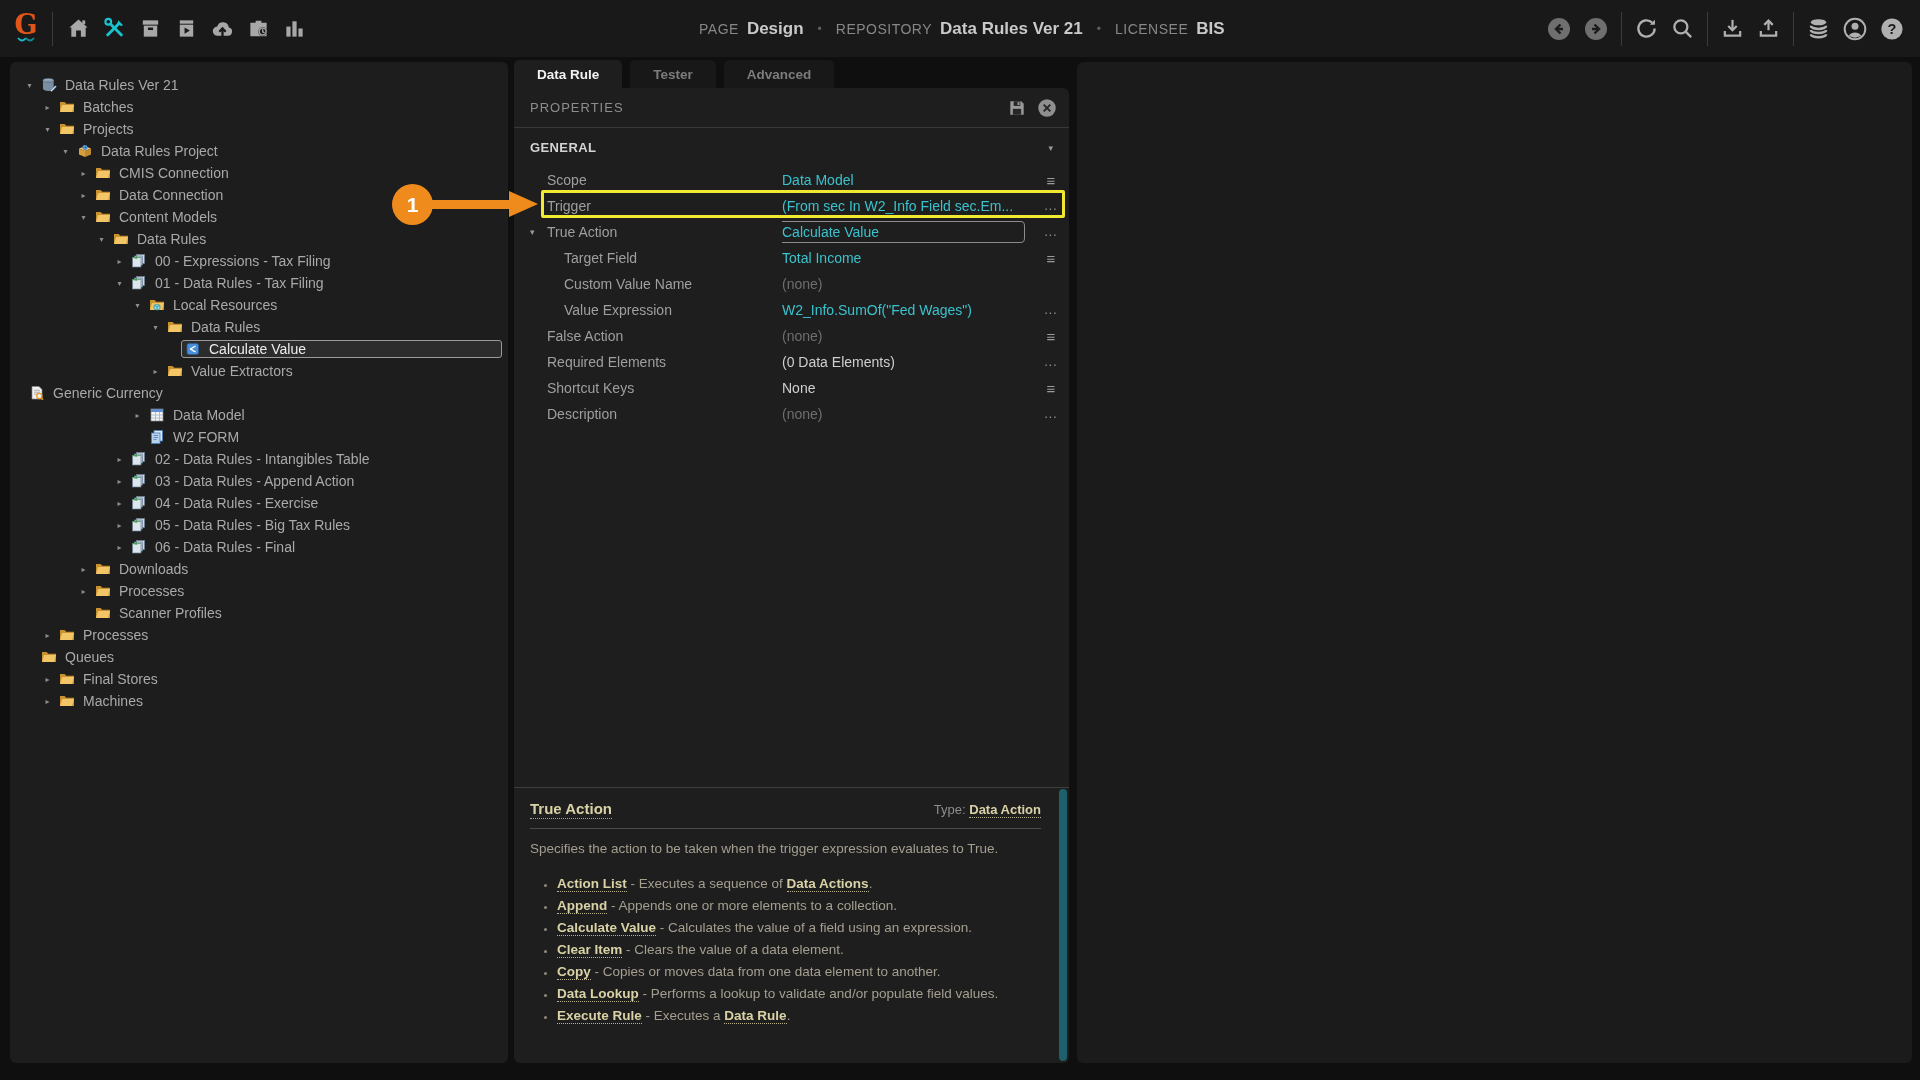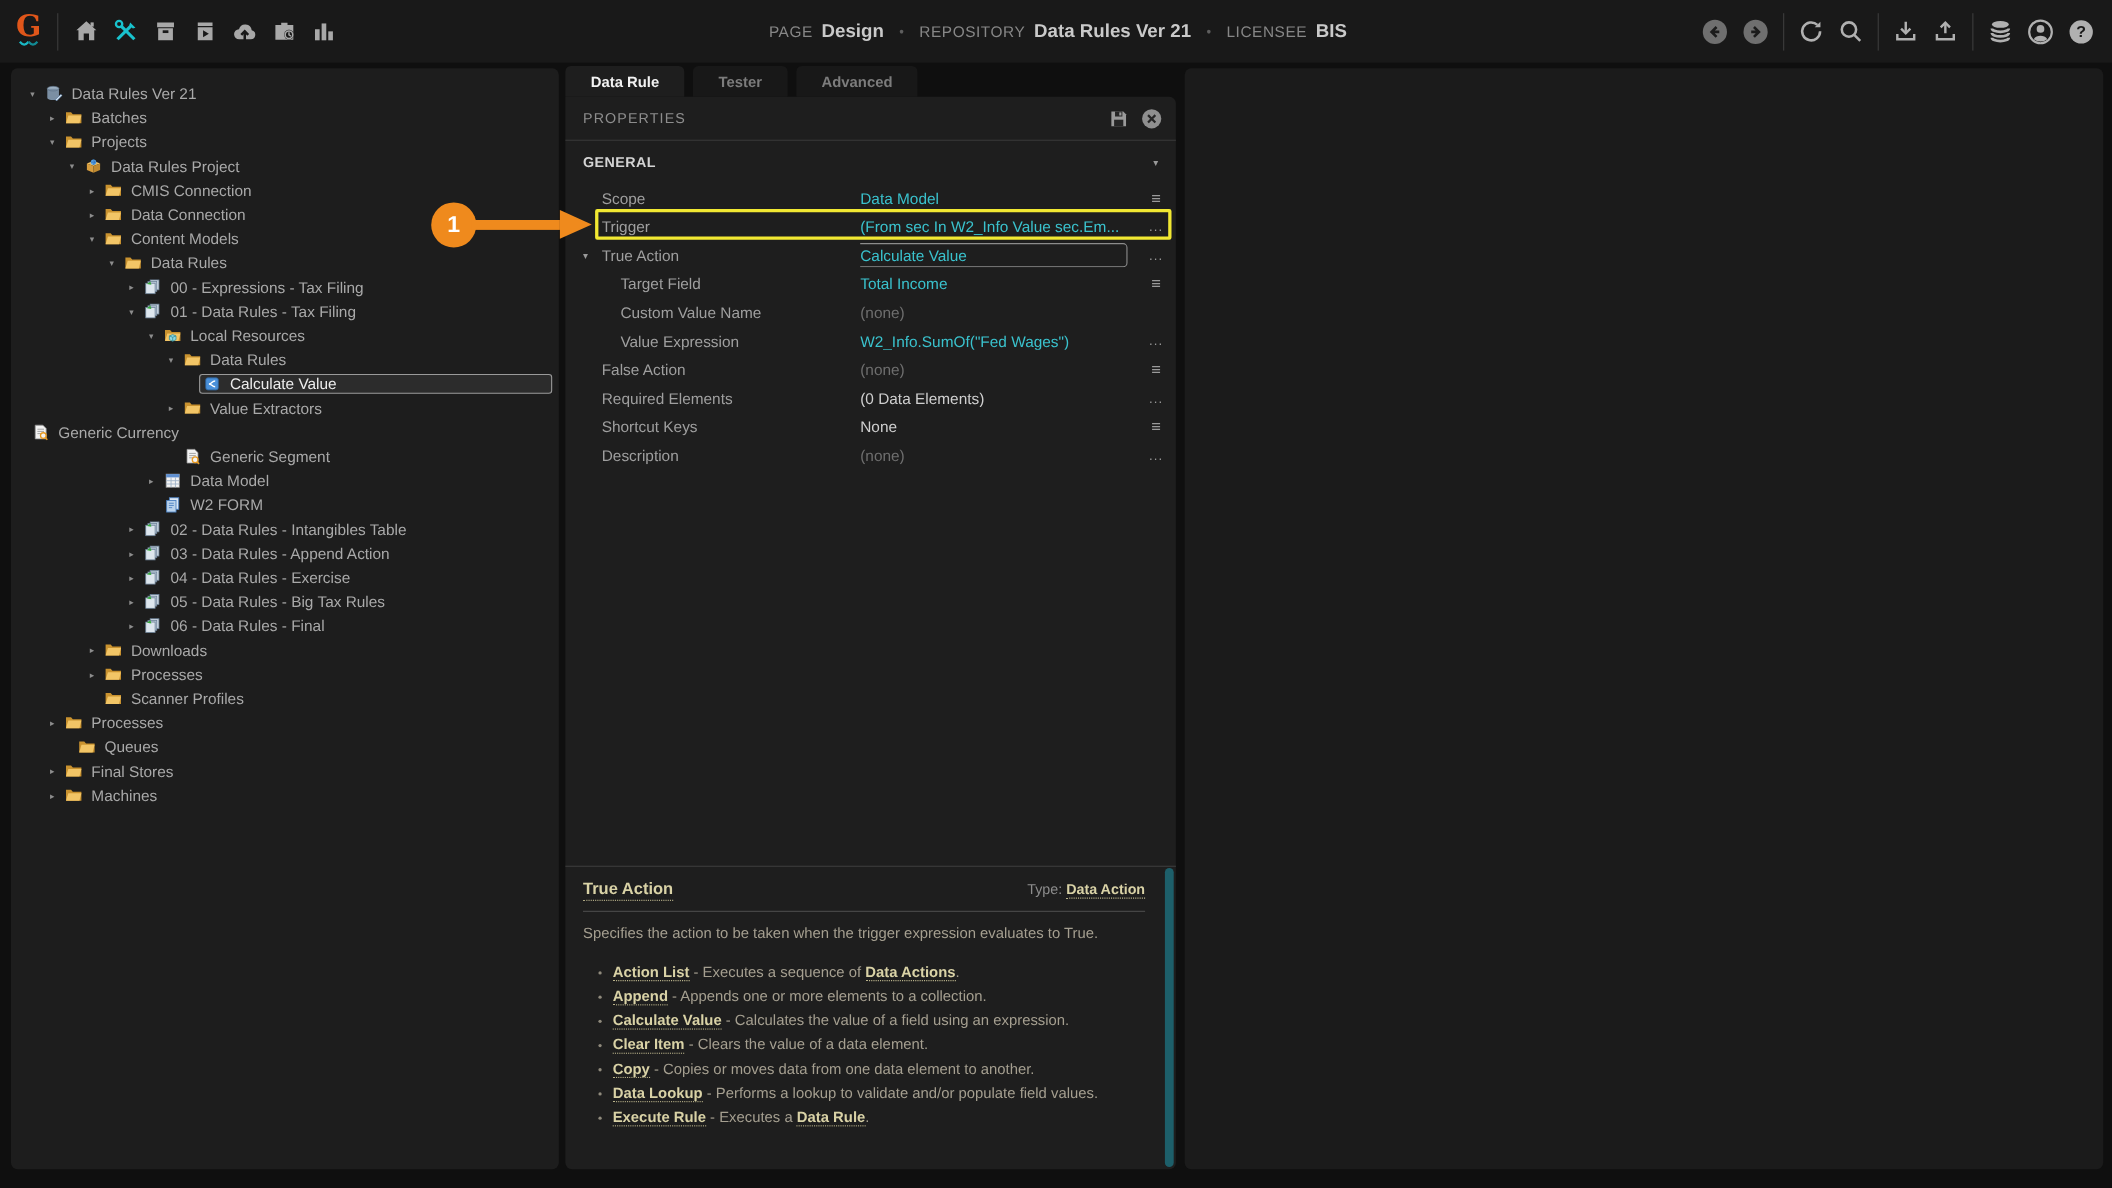--- a/index.html
+++ b/index.html
@@ -407,34 +407,20 @@
           <svg viewBox="0 0 16 16">
             <path d="M3 1.5h7l3 3V14H3z" fill="#f2f2f2" stroke="#8a8a8a" stroke-width="0.7"></path>
             <path d="M5 5.2h6M5 7.2h6M5 9.2h4" stroke="#9a9a9a" stroke-width="0.8"></path>
             <circle cx="10.4" cy="11" r="2.6" fill="none" stroke="#e89a20" stroke-width="1.2"></circle>
             <path d="M12.3 13 14 14.7" stroke="#e89a20" stroke-width="1.4"></path>
           </svg>
         </span>
         <span class="t-label">Generic Currency</span>
       </span>
     </div>
-    <div class="trow" style="padding-left: 138px;">
-      <span class="t-arrow"></span>
-      <span class="t-inner">
-        <span class="t-icon">
-          <svg viewBox="0 0 16 16">
-            <path d="M3 1.5h7l3 3V14H3z" fill="#f2f2f2" stroke="#8a8a8a" stroke-width="0.7"></path>
-            <path d="M5 5.2h6M5 7.2h6M5 9.2h4" stroke="#9a9a9a" stroke-width="0.8"></path>
-            <circle cx="10.4" cy="11" r="2.6" fill="none" stroke="#e89a20" stroke-width="1.2"></circle>
-            <path d="M12.3 13 14 14.7" stroke="#e89a20" stroke-width="1.4"></path>
-          </svg>
-        </span>
-        <span class="t-label">Generic Segment</span>
-      </span>
-    </div>
     <div class="trow" style="padding-left: 120px;">
       <span class="t-arrow">▸</span>
       <span class="t-inner">
         <span class="t-icon">
           <svg viewBox="0 0 16 16">
             <rect x="2" y="2" width="12" height="12" fill="#f4f4f4" stroke="#8a8a8a" stroke-width="0.7"></rect>
             <rect x="2" y="2" width="12" height="3" fill="#5f8fd0"></rect>
             <path d="M2 8h12M2 11h12M6.5 5v9M10.5 5v9" stroke="#9fb3c8" stroke-width="0.8"></path>
           </svg>
         </span>
@@ -565,21 +551,21 @@
       <span class="t-inner">
         <span class="t-icon">
           <svg viewBox="0 0 16 16">
             <path d="M1 3h4.6l1.6 1.8H15V13H1z" fill="#c9922f"></path>
             <path d="M3.1 6.1H15L13.2 13H1z" fill="#f2c566"></path>
           </svg>
         </span>
         <span class="t-label">Processes</span>
       </span>
     </div>
-    <div class="trow" style="padding-left: 42px;">
+    <div class="trow" style="padding-left: 12px;">
       <span class="t-arrow"></span>
       <span class="t-inner">
         <span class="t-icon">
           <svg viewBox="0 0 16 16">
             <path d="M1 3h4.6l1.6 1.8H15V13H1z" fill="#c9922f"></path>
             <path d="M3.1 6.1H15L13.2 13H1z" fill="#f2c566"></path>
           </svg>
         </span>
         <span class="t-label">Queues</span>
       </span>
@@ -639,21 +625,21 @@
   <div>
       <div class="prow">
         <span class="p-exp"></span>
         <span class="p-label">Scope</span>
         <span class="p-value"><span class="v-link">Data Model</span></span>
         <span class="p-end menu">≡</span>
       </div>
       <div class="prow">
         <span class="p-exp"></span>
         <span class="p-label">Trigger</span>
-        <span class="p-value"><span class="v-link">(From sec In W2_Info Value sec.Em...</span></span>
+        <span class="p-value"><span class="v-link">(From sec In W2_Info Field sec.Em...</span></span>
         <span class="p-end">...</span>
       </div>
       <div class="prow">
         <span class="p-exp">▾</span>
         <span class="p-label">True Action</span>
         <span class="p-value">
           <span class="v-link v-box">Calculate Value</span>
         </span>
         <span class="p-end">...</span>
       </div>

